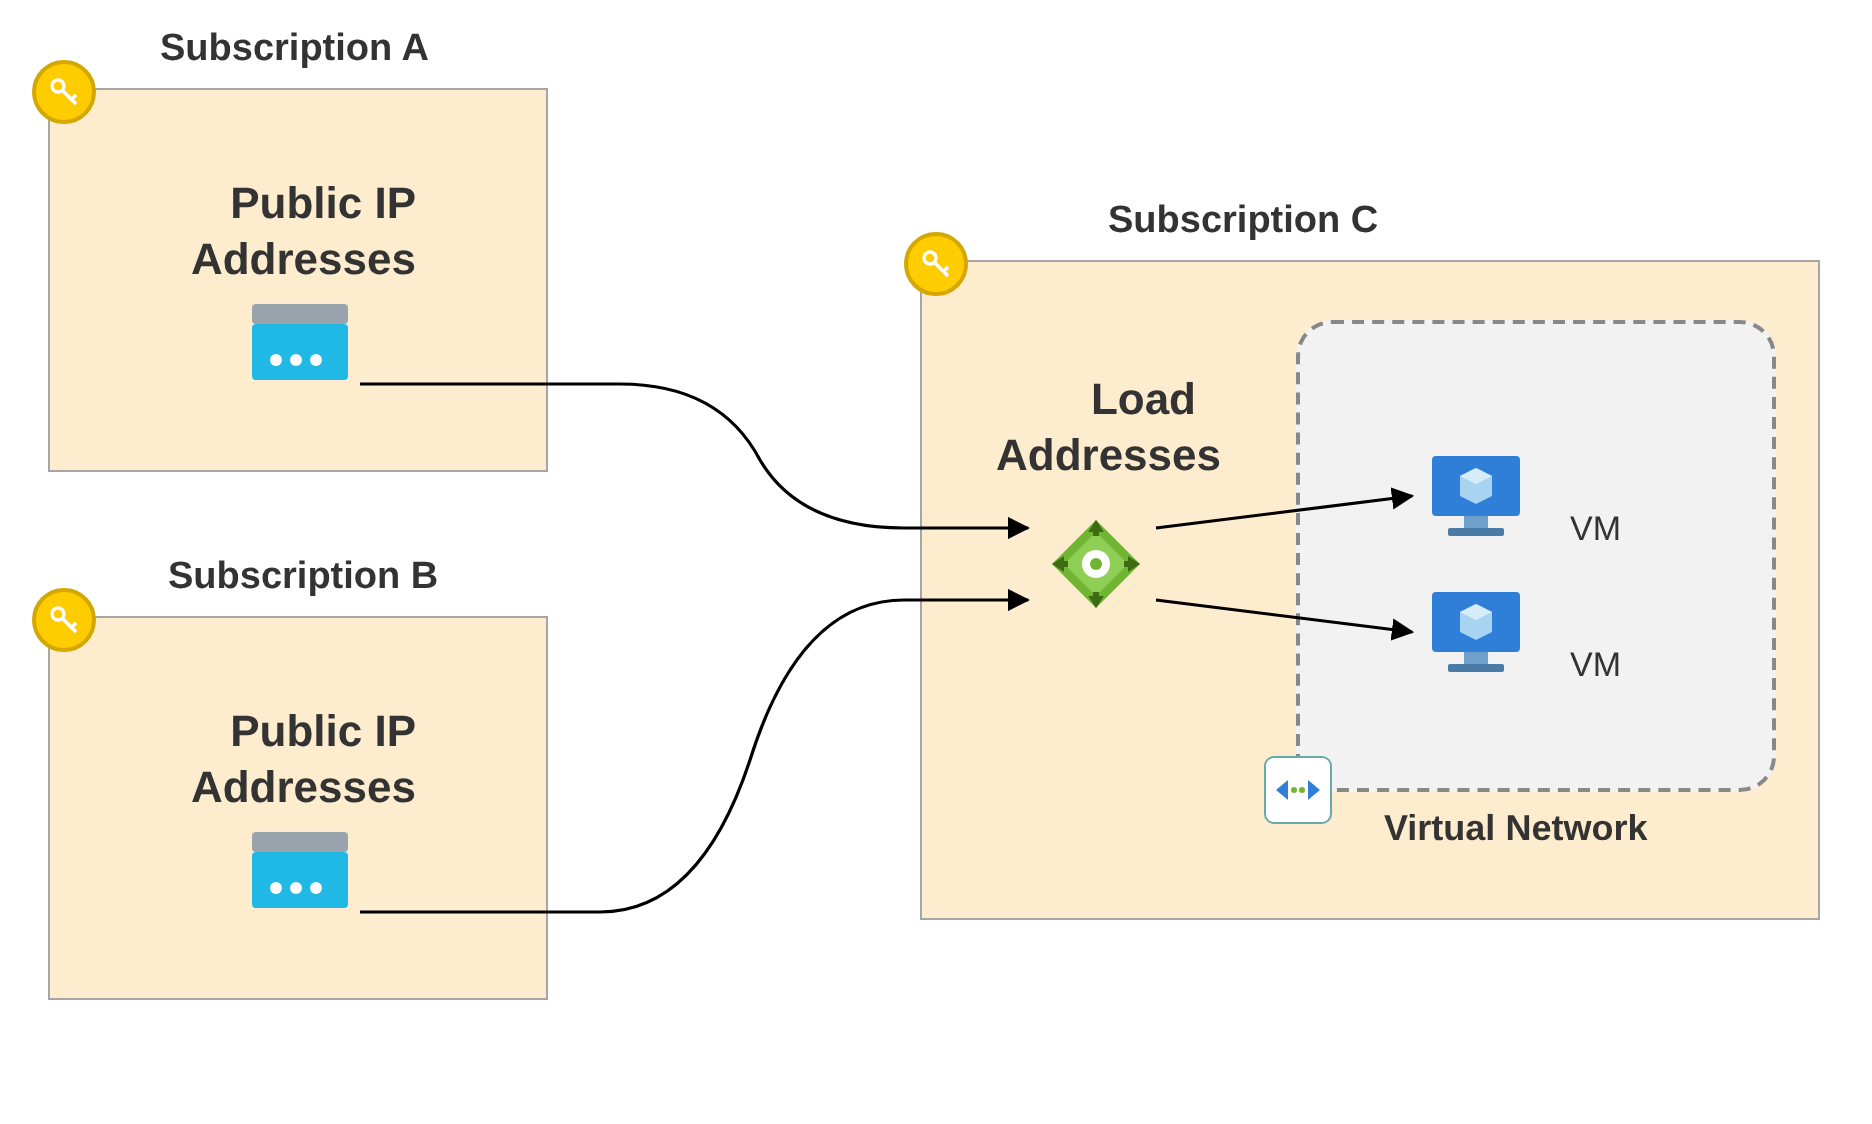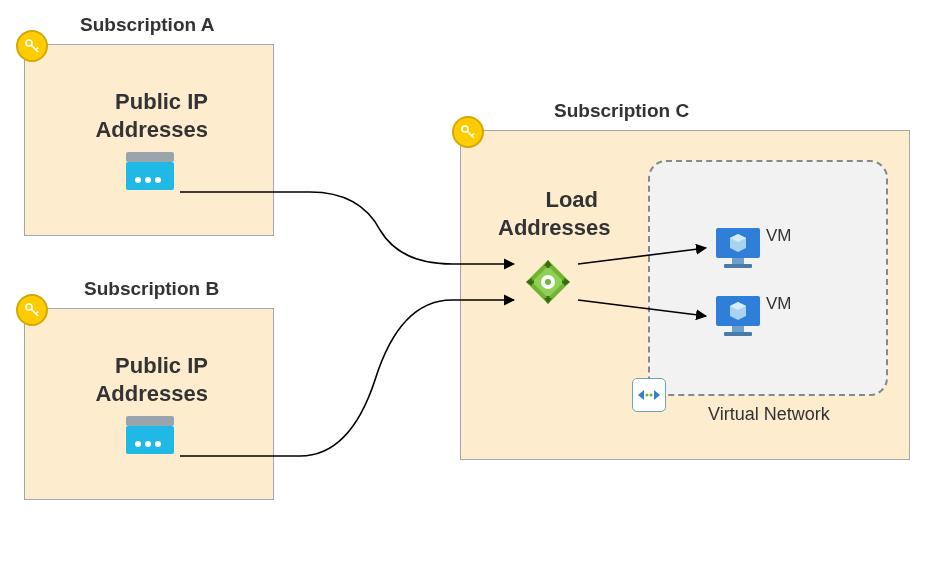--- a/index.html
+++ b/index.html
@@ -5,21 +5,21 @@
   * { box-sizing: border-box; margin: 0; padding: 0; }
   body { font-family: "Segoe UI", Arial, sans-serif; background: #fff; width: 936px; height: 562px; position: relative; }
   .sub-box { position: absolute; background: #fdecce; border: 1px solid #a6a6a6; }
   .sub-title { position: absolute; font-weight: 600; font-size: 19px; color: #333; }
   .key-icon { position: absolute; width: 32px; height: 32px; border-radius: 50%; background: #ffcc00; border: 2px solid #d4a800; display: flex; align-items: center; justify-content: center; }
   .inner-label { position: absolute; font-weight: 600; font-size: 22px; color: #333; text-align: right; line-height: 1.25; }
   .ip-icon { position: absolute; width: 56px; height: 44px; }
   .vnet-box { position: absolute; border: 2px dashed #888; border-radius: 18px; background: #f2f2f2; }
   .vnet-label { position: absolute; font-size: 18px; color: #333; }
   .vnet-icon { position: absolute; width: 34px; height: 34px; background: #fff; border: 1.5px solid #6aa; border-radius: 5px; display:flex; align-items:center; justify-content:center; }
-  .vm-row { position: absolute; display: flex; align-items: flex-start; gap: 4px; }
+  .vm-row { position: absolute; display: flex; align-items: flex-end; gap: 23px; }
   .vm-label { font-size: 17px; color: #333; }
   .lb-icon { position: absolute; }
   svg.arrow { position: absolute; overflow: visible; }
 </style>
 </head>
 <body>
 
 <div class="sub-title" style="left:80px; top:14px;text-align:right;">Subscription A</div>
 <div class="sub-box" style="left:24px; top:44px; width:250px; height:192px;"></div>
 <div class="key-icon" style="left:16px; top:30px;">
@@ -90,21 +90,21 @@
 
 <div class="vnet-box" style="left:648px; top:160px; width:240px; height:236px;"></div>
 <div class="vnet-icon" style="left:632px; top:378px;">
   <svg width="22" height="14" viewBox="0 0 22 14">
       <polygon points="0,7 6,2 6,12" fill="#2f7ed8"></polygon>
       <polygon points="22,7 16,2 16,12" fill="#2f7ed8"></polygon>
       <circle cx="9" cy="7" r="1.5" fill="#6fb532"></circle>
       <circle cx="13" cy="7" r="1.5" fill="#6fb532"></circle>
     </svg>
 </div>
-<div class="vnet-label" style="left:708px; top:404px;">Virtual Network</div>
+<div class="vnet-label" style="left:692px; top:404px;font-weight:bold;">Virtual Network</div>
 
 <div class="vm-row" style="left:714px; top:226px;">
   <span>
     <svg width="48" height="44" viewBox="0 0 48 44">
       <rect x="2" y="2" width="44" height="30" rx="2" fill="#2f7ed8"></rect>
       <rect x="18" y="32" width="12" height="6" fill="#6fa0cc"></rect>
       <rect x="10" y="38" width="28" height="4" rx="1" fill="#4a7aa6"></rect>
       <polygon points="24,8 32,12 32,22 24,26 16,22 16,12" fill="#a8d4f2"></polygon>
       <polygon points="24,8 32,12 24,16 16,12" fill="#d6ecfa"></polygon>
     </svg>

